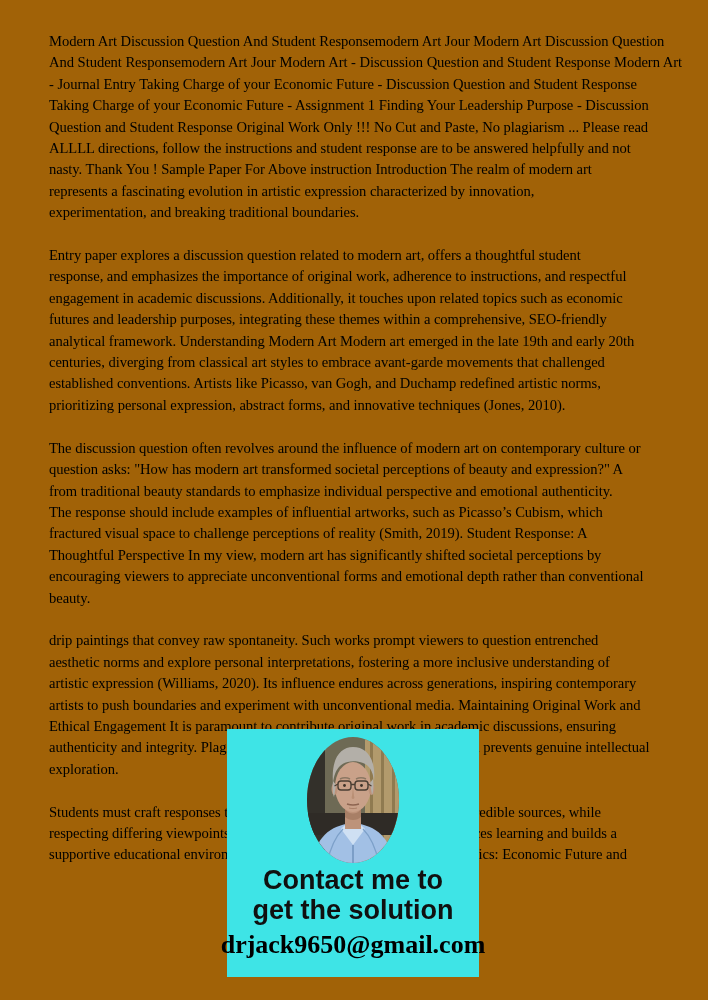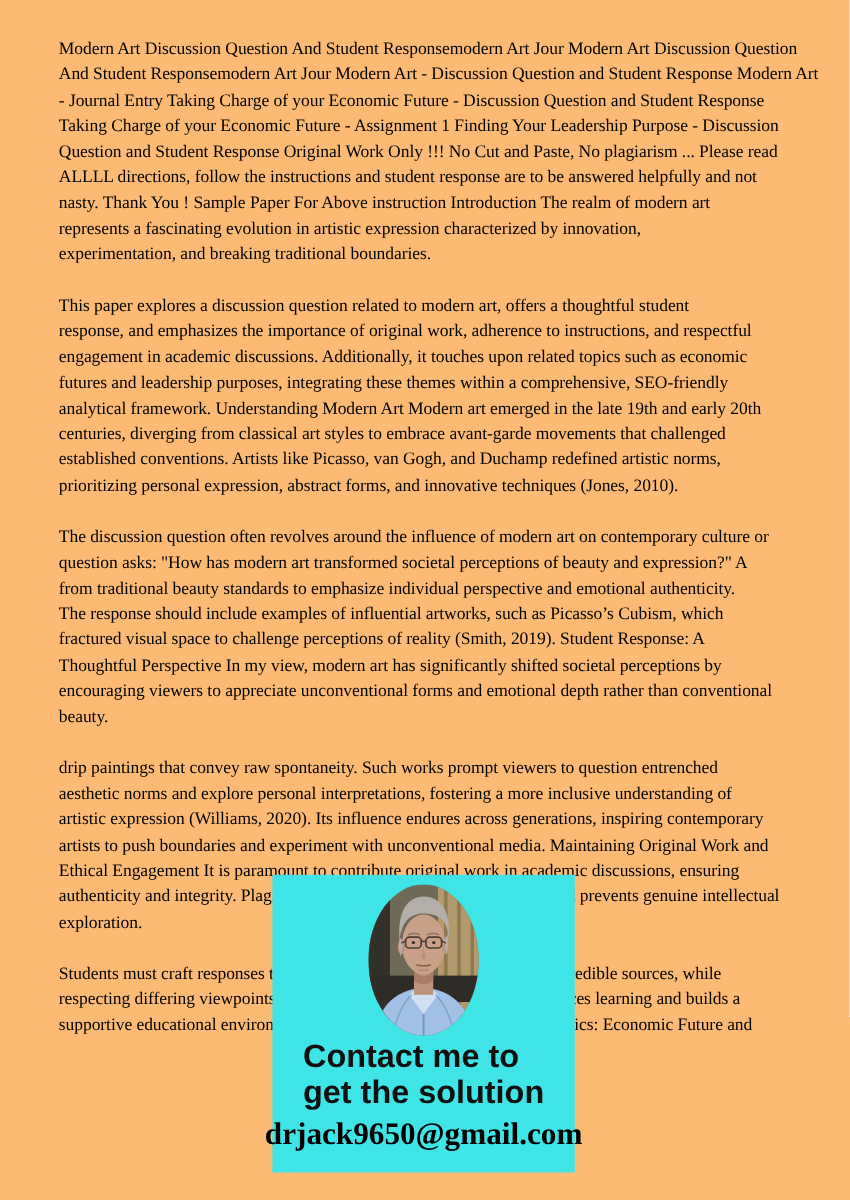--- a/index.html
+++ b/index.html
@@ -1,21 +1,21 @@
 <!DOCTYPE html>
 <html><head>
 <meta charset="utf-8">
 <style>
   * { margin: 0; padding: 0; box-sizing: border-box; }
   html, body { background: #ffffff; }
   .page {
     position: relative;
     width: 708px;
     height: 1000px;
-    background: #fdba74;
+    background: #a16207;
     overflow: hidden;
     font-family: "Liberation Serif", "DejaVu Serif", serif;
     color: #000000;
   }
   .doc {
     position: absolute;
     left: 49px;
     top: 31px;
     width: 630px;
   }
@@ -40,21 +40,21 @@
   }
   .photo {
     margin-top: 8px;
     width: 92px;
     height: 126px;
     flex: 0 0 auto;
   }
   .photo svg { display: block; }
   .card-heading {
     margin-top: 2px;
-    text-align: left;
+    text-align: center;
     font-family: "Liberation Sans", "DejaVu Sans", sans-serif;
     font-weight: 700;
     font-size: 27px;
     line-height: 30px;
     color: #101010;
   }
   .card-email {
     margin-top: 4px;
     text-align: center;
     font-family: "Liberation Serif", "DejaVu Serif", serif;
@@ -75,21 +75,21 @@
         <div class="text-line">And Student Responsemodern Art Jour Modern Art - Discussion Question and Student Response Modern Art</div>
         <div class="text-line">- Journal Entry Taking Charge of your Economic Future - Discussion Question and Student Response</div>
         <div class="text-line">Taking Charge of your Economic Future - Assignment 1 Finding Your Leadership Purpose - Discussion</div>
         <div class="text-line">Question and Student Response Original Work Only !!! No Cut and Paste, No plagiarism ... Please read</div>
         <div class="text-line">ALLLL directions, follow the instructions and student response are to be answered helpfully and not</div>
         <div class="text-line">nasty. Thank You ! Sample Paper For Above instruction Introduction The realm of modern art</div>
         <div class="text-line">represents a fascinating evolution in artistic expression characterized by innovation,</div>
         <div class="text-line">experimentation, and breaking traditional boundaries.</div>
       </div>
       <div class="paragraph">
-        <div class="text-line">This paper explores a discussion question related to modern art, offers a thoughtful student</div>
+        <div class="text-line">Entry paper explores a discussion question related to modern art, offers a thoughtful student</div>
         <div class="text-line">response, and emphasizes the importance of original work, adherence to instructions, and respectful</div>
         <div class="text-line">engagement in academic discussions. Additionally, it touches upon related topics such as economic</div>
         <div class="text-line">futures and leadership purposes, integrating these themes within a comprehensive, SEO-friendly</div>
         <div class="text-line">analytical framework. Understanding Modern Art Modern art emerged in the late 19th and early 20th</div>
         <div class="text-line">centuries, diverging from classical art styles to embrace avant-garde movements that challenged</div>
         <div class="text-line">established conventions. Artists like Picasso, van Gogh, and Duchamp redefined artistic norms,</div>
         <div class="text-line">prioritizing personal expression, abstract forms, and innovative techniques (Jones, 2010).</div>
       </div>
       <div class="paragraph">
         <div class="text-line">The discussion question often revolves around the influence of modern art on contemporary culture or</div>

